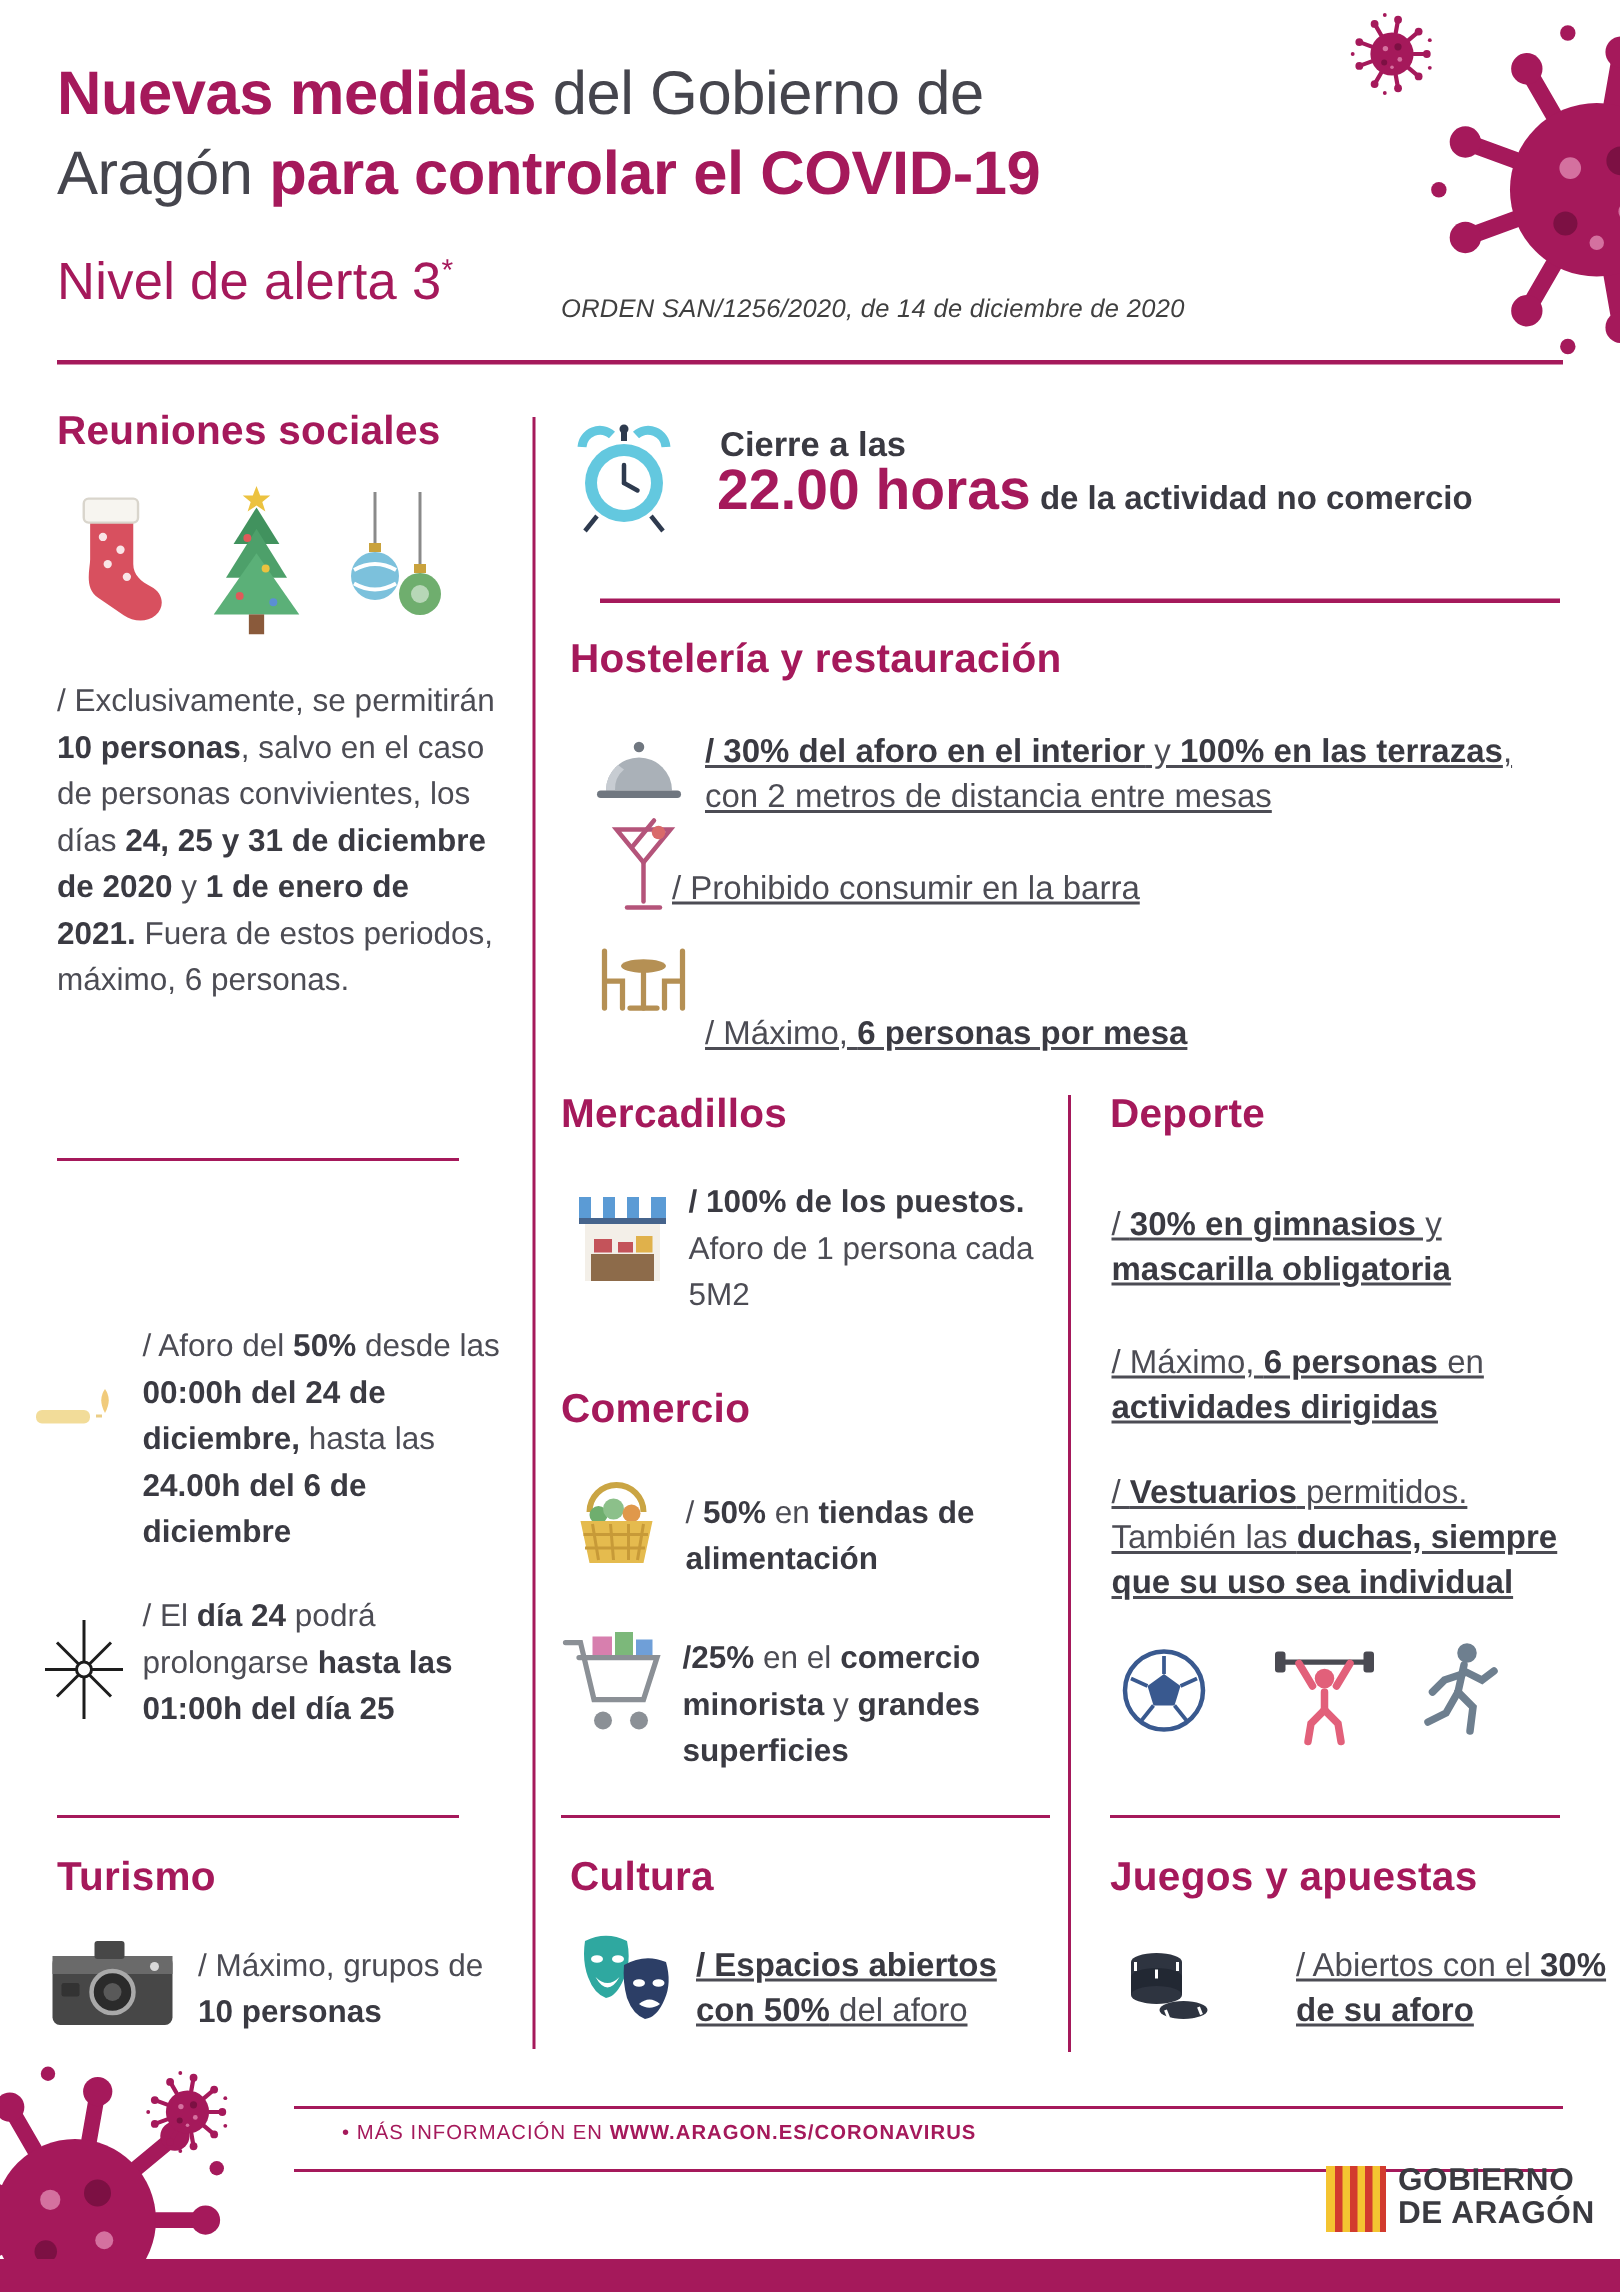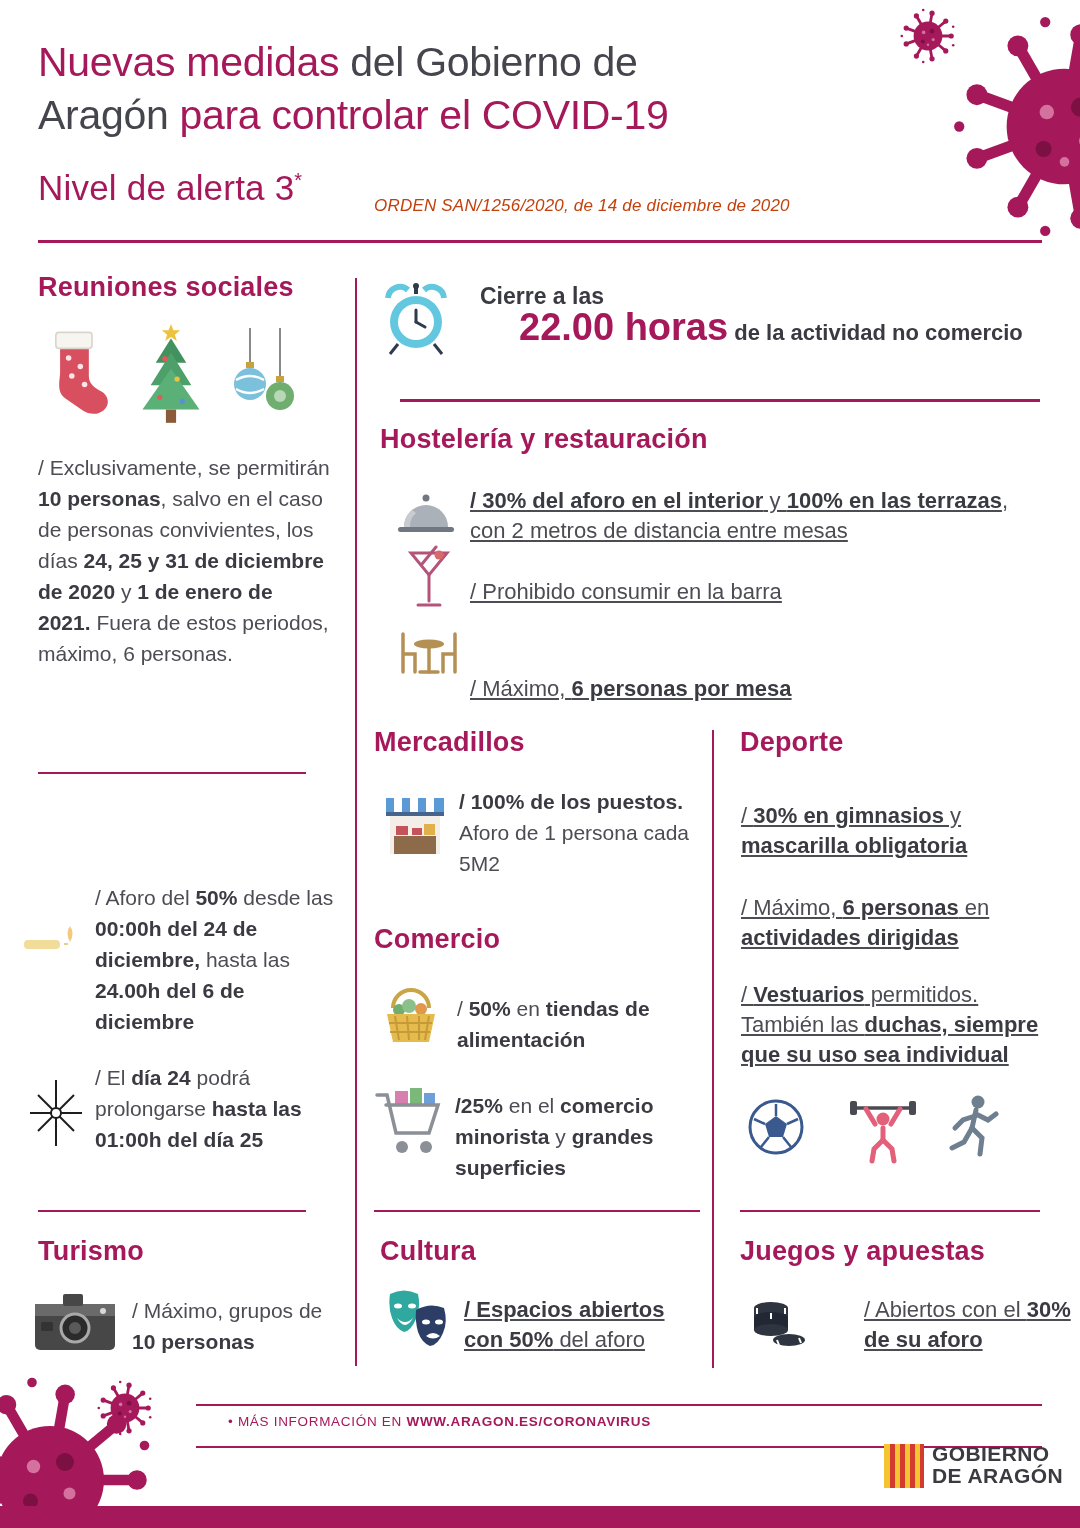--- a/index.html
+++ b/index.html
@@ -8,30 +8,30 @@
     --graytext:#4c4c54;
     --darktext:#3a3a42;
     --cyan:#63c8df;
   }
   html,body{background:#e9e9e9;font-family:"Liberation Sans",sans-serif;}
   .page{position:relative;width:1080px;height:1528px;background:#ffffff;overflow:hidden;margin:0 auto;}
   .abs{position:absolute;}
   .h-rule{background:var(--magenta);height:2.5px;}
   .v-rule{background:var(--magenta);width:2px;}
   .title-line{font-size:41px;line-height:53px;color:#45454d;font-weight:400;letter-spacing:-0.3px;}
-  .accent{color:var(--magenta);font-weight:400;margin-top:20px;}
+  .accent{color:var(--magenta);font-weight:700;margin-top:20px;}
   .alert{font-size:35px;color:var(--magenta);font-weight:400;letter-spacing:0.2px;}
   .alert sup{font-size:20px;}
-  .order{font-size:17px;font-style:italic;color:#c2410c;letter-spacing:0.2px;}
+  .order{font-size:17px;font-style:italic;color:#404040;letter-spacing:0.2px;}
   .sec-title{font-size:27px;font-weight:700;color:var(--magenta);letter-spacing:0.2px;}
   .txt21{font-size:21px;line-height:31px;color:var(--graytext);}
   .txt22{font-size:22px;line-height:30px;color:var(--graytext);text-decoration:underline;}
   .b{font-weight:700;color:var(--darktext);}
   .cierre1{font-size:23px;font-weight:700;color:var(--darktext);}
-  .big-accent{font-size:38px;font-weight:700;color:var(--magenta);line-height:1;margin-left:41px;}
+  .big-accent{font-size:38px;font-weight:700;color:var(--magenta);line-height:1;}
   .b2{font-size:22px;font-weight:700;color:var(--darktext);}
   .footer-info{font-size:13.5px;color:var(--magenta);letter-spacing:0.7px;}
   .footer-info .b{color:var(--magenta);}
   .logo-text{font-size:21px;font-weight:700;color:#3a3a40;line-height:22px;letter-spacing:0.4px;}
   .bottom-bar{background:var(--magenta);}
   .icon{display:block;}
 </style>
 </head>
 <body>
 
@@ -230,21 +230,21 @@
     <svg viewBox="0 0 46 66" width="46" height="66">
       <g stroke="#b4547a" stroke-width="3" fill="none" stroke-linecap="round">
         <path d="M5 8 h36 l-18 22 z"></path>
         <line x1="23" y1="30" x2="23" y2="56"></line>
         <line x1="12" y1="60" x2="34" y2="60"></line>
         <line x1="30" y1="2" x2="16" y2="19"></line>
       </g>
       <circle cx="33" cy="10" r="4.5" fill="#d96a6a"></circle>
     </svg>
   </span>
-  <div class="abs txt22" style="left:470px;top:577px;width:560px"><span>/ Prohibido consumir en la barra</span></div>
+  <div class="abs txt22" style="left:448px;top:577px;width:560px"><span>/ Prohibido consumir en la barra</span></div>
 
   <span class="abs icon" style="left:396px;top:628px">
     <svg viewBox="0 0 66 50" width="66" height="50">
       <g stroke="#b59054" stroke-width="3.5" fill="none" stroke-linecap="round">
         <path d="M7 6 v38 M7 26 h12 v18"></path>
         <path d="M59 6 v38 M59 26 h-12 v18"></path>
         <line x1="33" y1="20" x2="33" y2="44"></line>
         <line x1="24" y1="44" x2="42" y2="44"></line>
       </g>
       <ellipse cx="33" cy="16" rx="15" ry="4.5" fill="#b59054"></ellipse>

